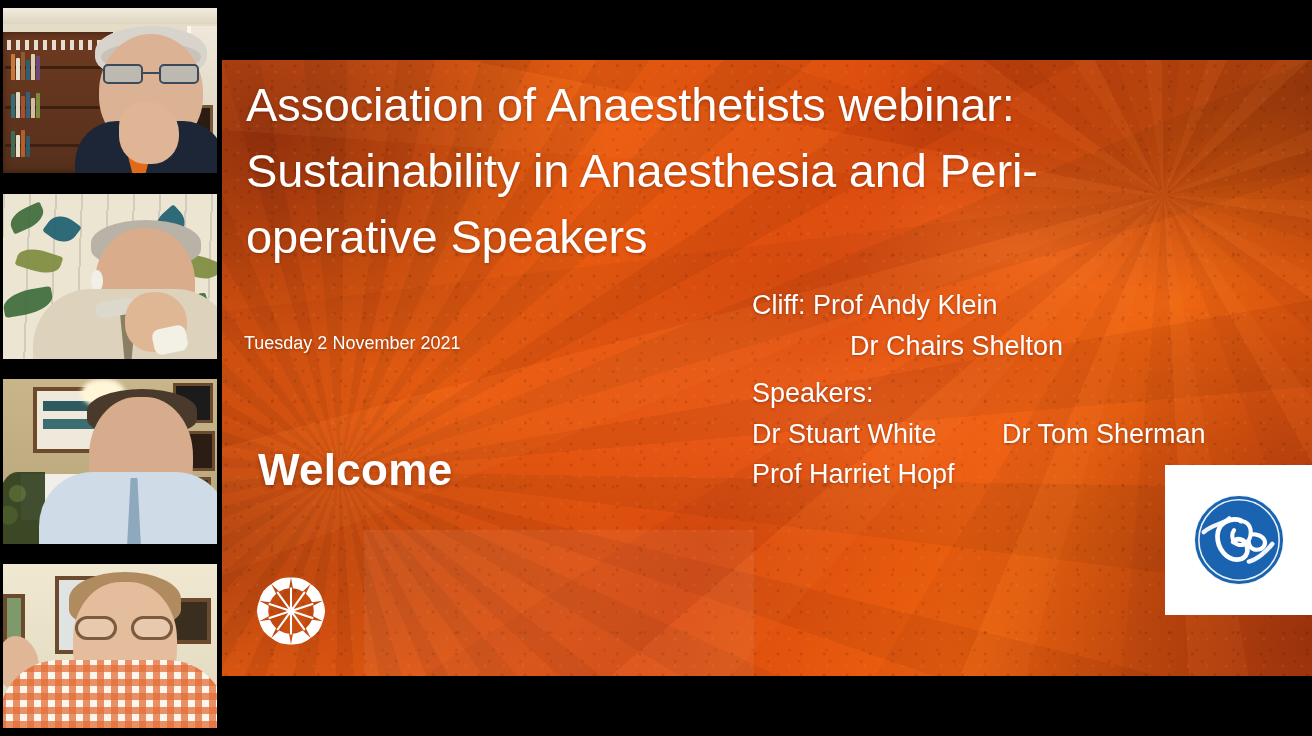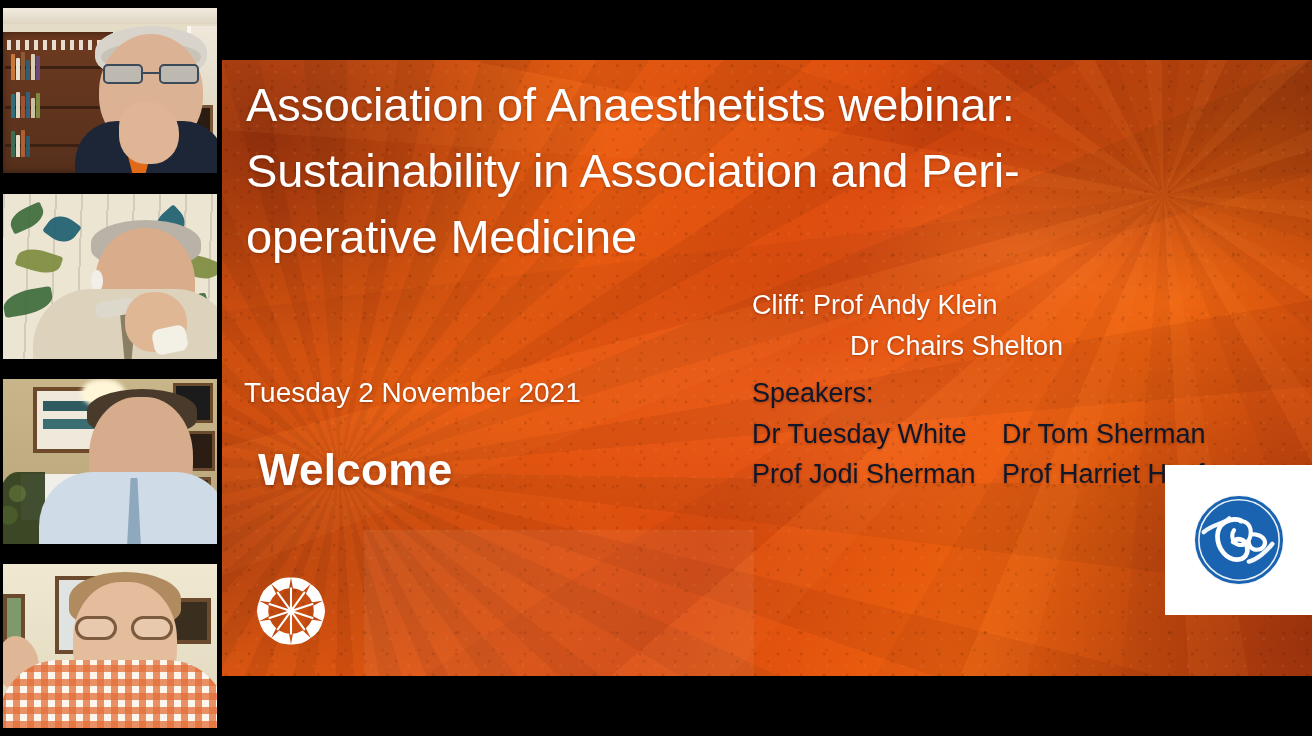--- a/index.html
+++ b/index.html
@@ -202,35 +202,34 @@
   .slide-content { position:absolute; inset:0; }
 
   #slide-title {
     position:absolute; left:24px; top:12px; width:960px;
     color:#fff; font-size:47px; line-height:1.40; font-weight:300;
     letter-spacing:-.2px;
     text-shadow:0 1px 3px rgba(70,14,4,.35);
   }
   #slide-date {
     position:absolute; left:22px; top:273px;
-    color:#fff; font-size:28px; font-weight:400;
+    color:#fff; font-size:18px; font-weight:400;
     text-shadow:0 1px 3px rgba(70,14,4,.35);
-    margin-top:44px;
   }
   #welcome {
     position:absolute; left:36px; top:385px;
     color:#fff; font-size:44px; font-weight:700; letter-spacing:.3px;
     text-shadow:0 2px 5px rgba(70,14,4,.40);
   }
 
   #chairs-block { position:absolute; left:530px; top:225px; color:#fff;
     font-size:27px; line-height:1.52; text-shadow:0 1px 3px rgba(70,14,4,.35); }
   #chairs-block .ln2 { padding-left:98px; }
 
-  #speakers-block { position:absolute; left:530px; top:313px; color:#0f172a;
+  #speakers-block { position:absolute; left:530px; top:313px; color:#ffffff;
     font-size:27px; line-height:1.50; text-shadow:0 1px 3px rgba(70,14,4,.35); }
   #speakers-block .row { display:flex; }
   #speakers-block .col-a { width:250px; }
 
   
   #assoc-logo { position:absolute; left:32px; top:514px; display:flex; align-items:center; gap:16px; }
   #assoc-mark { width:74px; height:74px; flex:0 0 74px; }
   #assoc-wordmark { color:#fff; font-size:25px; line-height:1.14; font-weight:600;
     letter-spacing:.1px; text-shadow:0 1px 3px rgba(70,14,4,.35); }
 
@@ -366,35 +365,34 @@
   <div id="slide-stage">
     <div id="slide">
       <div class="tex"></div>
       <div class="swirl"></div>
       <div class="swirl2"></div>
       <div class="grain"></div>
       <div class="lightbox"></div>
 
       <div class="slide-content">
 
-        <div id="slide-title">Association of Anaesthetists webinar: Sustainability in Association and Peri-operative Medicine</div>
+        <div id="slide-title">Association of Anaesthetists webinar: Sustainability in Anaesthesia and Peri-operative Speakers</div>
 
         <div id="chairs-block">
           <div class="ln1">Cliff: Prof Andy Klein</div>
           <div class="ln2">Dr Chairs Shelton</div>
         </div>
 
         <div id="speakers-block">
           <div>Speakers:</div>
           <div class="row">
-            <span class="col-a">Dr Tuesday White</span>
+            <span class="col-a">Dr Stuart White</span>
             <span>Dr Tom Sherman</span>
           </div>
           <div class="row">
-            <span class="col-a">Prof Jodi Sherman</span>
             <span>Prof Harriet Hopf</span>
           </div>
         </div>
 
         <div id="slide-date">Tuesday 2 November 2021</div>
 
         <div id="welcome">Welcome</div>
 
         <div id="assoc-logo">
           <svg id="assoc-mark" viewBox="0 0 100 100">

